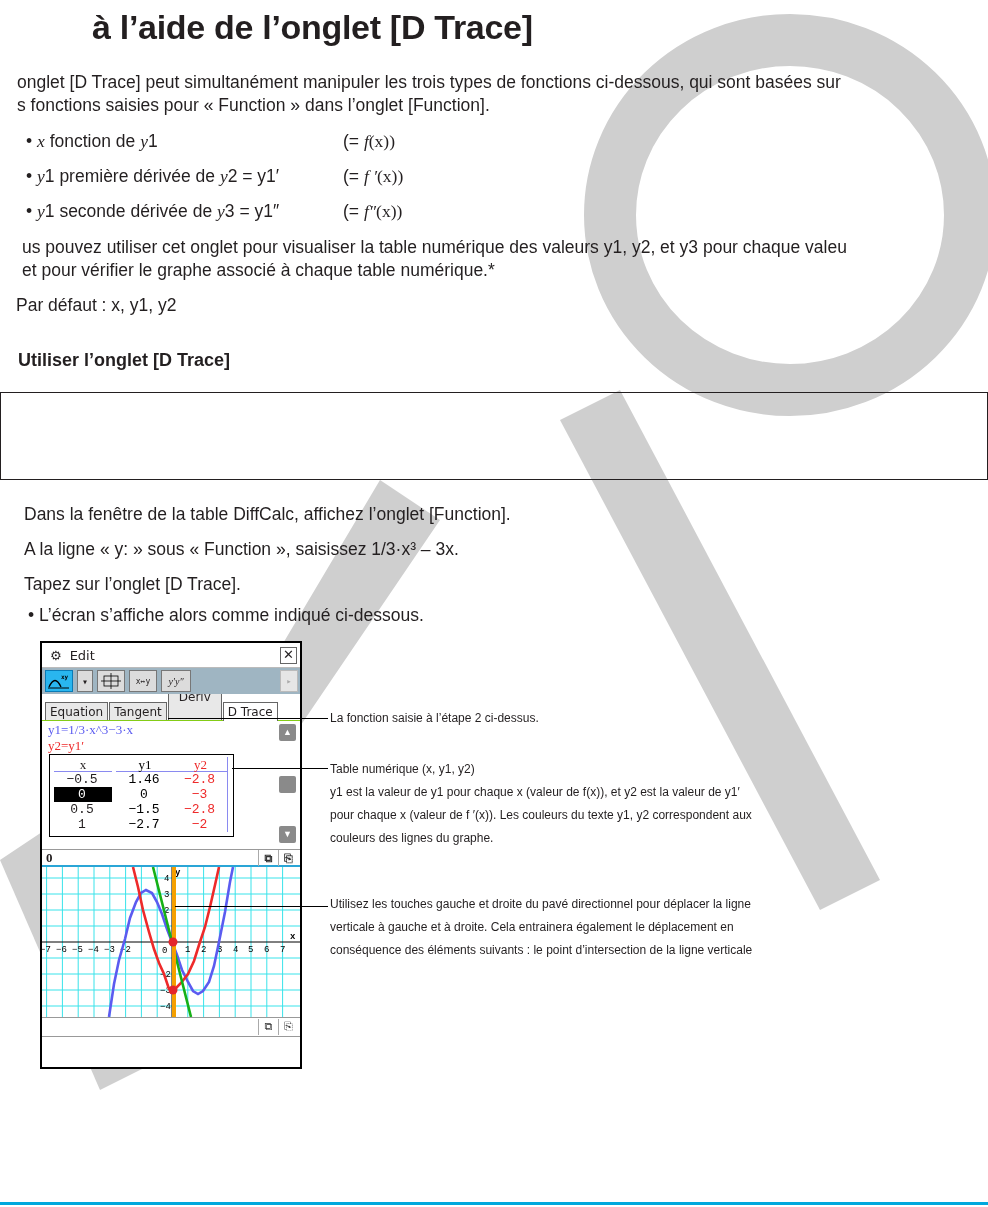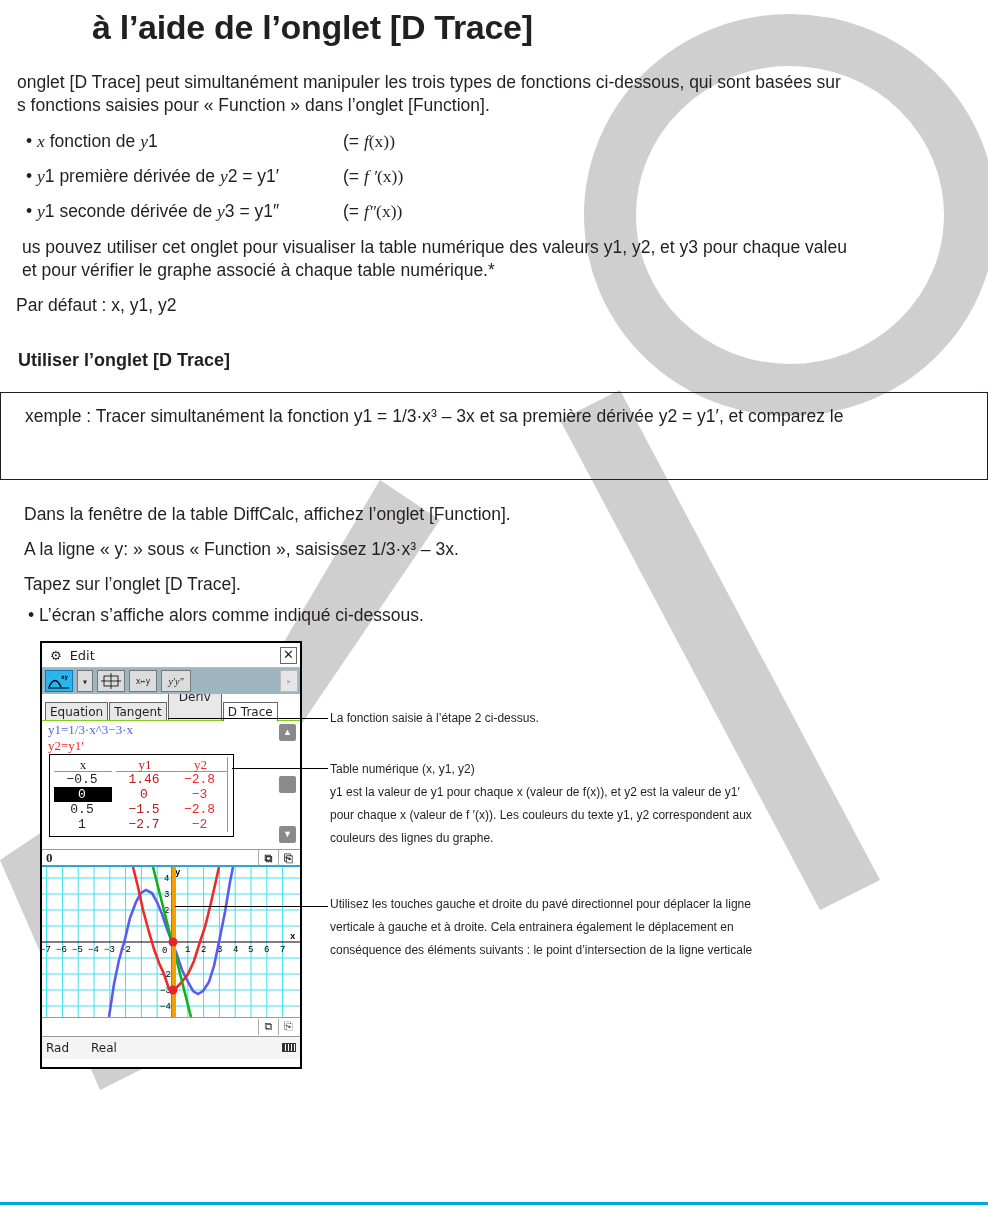--- a/index.html
+++ b/index.html
@@ -82,21 +82,20 @@
   </div>
   <div class="p" style="left:343px;top:199px"><span>(= </span><span class="i">f″</span><span class="ser">(x))</span></div>
 
   <div class="p" style="left:22px;top:235px">us pouvez utiliser cet onglet pour visualiser la table numérique des valeurs y1, y2, et y3 pour chaque valeu</div>
   <div class="p" style="left:22px;top:258px">et pour vérifier le graphe associé à chaque table numérique.*</div>
   <div class="p" style="left:16px;top:293px">Par défaut : x, y1, y2</div>
 
   <div class="sub-h">Utiliser l’onglet [D Trace]</div>
 
   <div class="example-box">
-    <div class="p" style="left:24px;top:11px">xemple : Tracer simultanément la fonction y1 = 1/3·x³ – 3x et sa première dérivée y2 = y1′, et comparez le</div>
   </div>
 
   <div class="p" style="left:24px;top:502px">Dans la fenêtre de la table DiffCalc, affichez l’onglet [Function].</div>
   <div class="p" style="left:24px;top:537px">A la ligne « y: » sous « Function », saisissez 1/3·x³ – 3x.</div>
   <div class="p" style="left:24px;top:572px">Tapez sur l’onglet [D Trace].</div>
   <div class="p" style="left:28px;top:603px">• L’écran s’affiche alors comme indiqué ci-dessous.</div>
 
   <div class="note" style="left:330px;top:707px">La fonction saisie à l’étape 2 ci-dessus.</div>
   <div class="note" style="left:330px;top:758px">Table numérique (x, y1, y2)</div>
   <div class="note" style="left:330px;top:781px">y1 est la valeur de y1 pour chaque x (valeur de f(x)), et y2 est la valeur de y1′</div>
@@ -148,21 +147,21 @@
       <div class="scroll-btn" style="top:55px"></div>
       <div class="scroll-btn" style="top:105px">▼</div>
       <div class="numtab">
         <div class="col" style="left:4px;width:58px">
           <div class="hd">x</div>
           <div class="cell">−0.5</div>
           <div class="cell hl">0</div>
           <div class="cell">0.5</div>
           <div class="cell">1</div>
         </div>
-        <div class="col" style="left:66px;width:58px;color:#b91c1c">
+        <div class="col" style="left:66px;width:58px;color:#000000">
           <div class="hd">y1</div>
           <div class="cell">1.46</div>
           <div class="cell">0</div>
           <div class="cell">−1.5</div>
           <div class="cell">−2.7</div>
         </div>
         <div class="col" style="left:124px;width:54px;color:#ee2a2a;border-right:1px solid #8a8af0">
           <div class="hd">y2</div>
           <div class="cell">−2.8</div>
           <div class="cell">−3</div>
@@ -244,21 +243,16 @@
         <circle cx="131" cy="75" r="4.5" fill="#e4252b"></circle>
         <circle cx="131" cy="123" r="4.5" fill="#e4252b"></circle>
       </svg>
     </div>
     <div class="graph-entry">
       <div class="copy-icons" style="top:1px">
         <span>⧉</span>
         <span>⎘</span>
       </div>
     </div>
-    <div class="status">
-      <span>Rad</span>
-      <span>Real</span>
-      <span class="battery"></span>
-    </div>
   </div>
 
   <div class="bottom-rule"></div>
 </div>
 
 </body></html>

